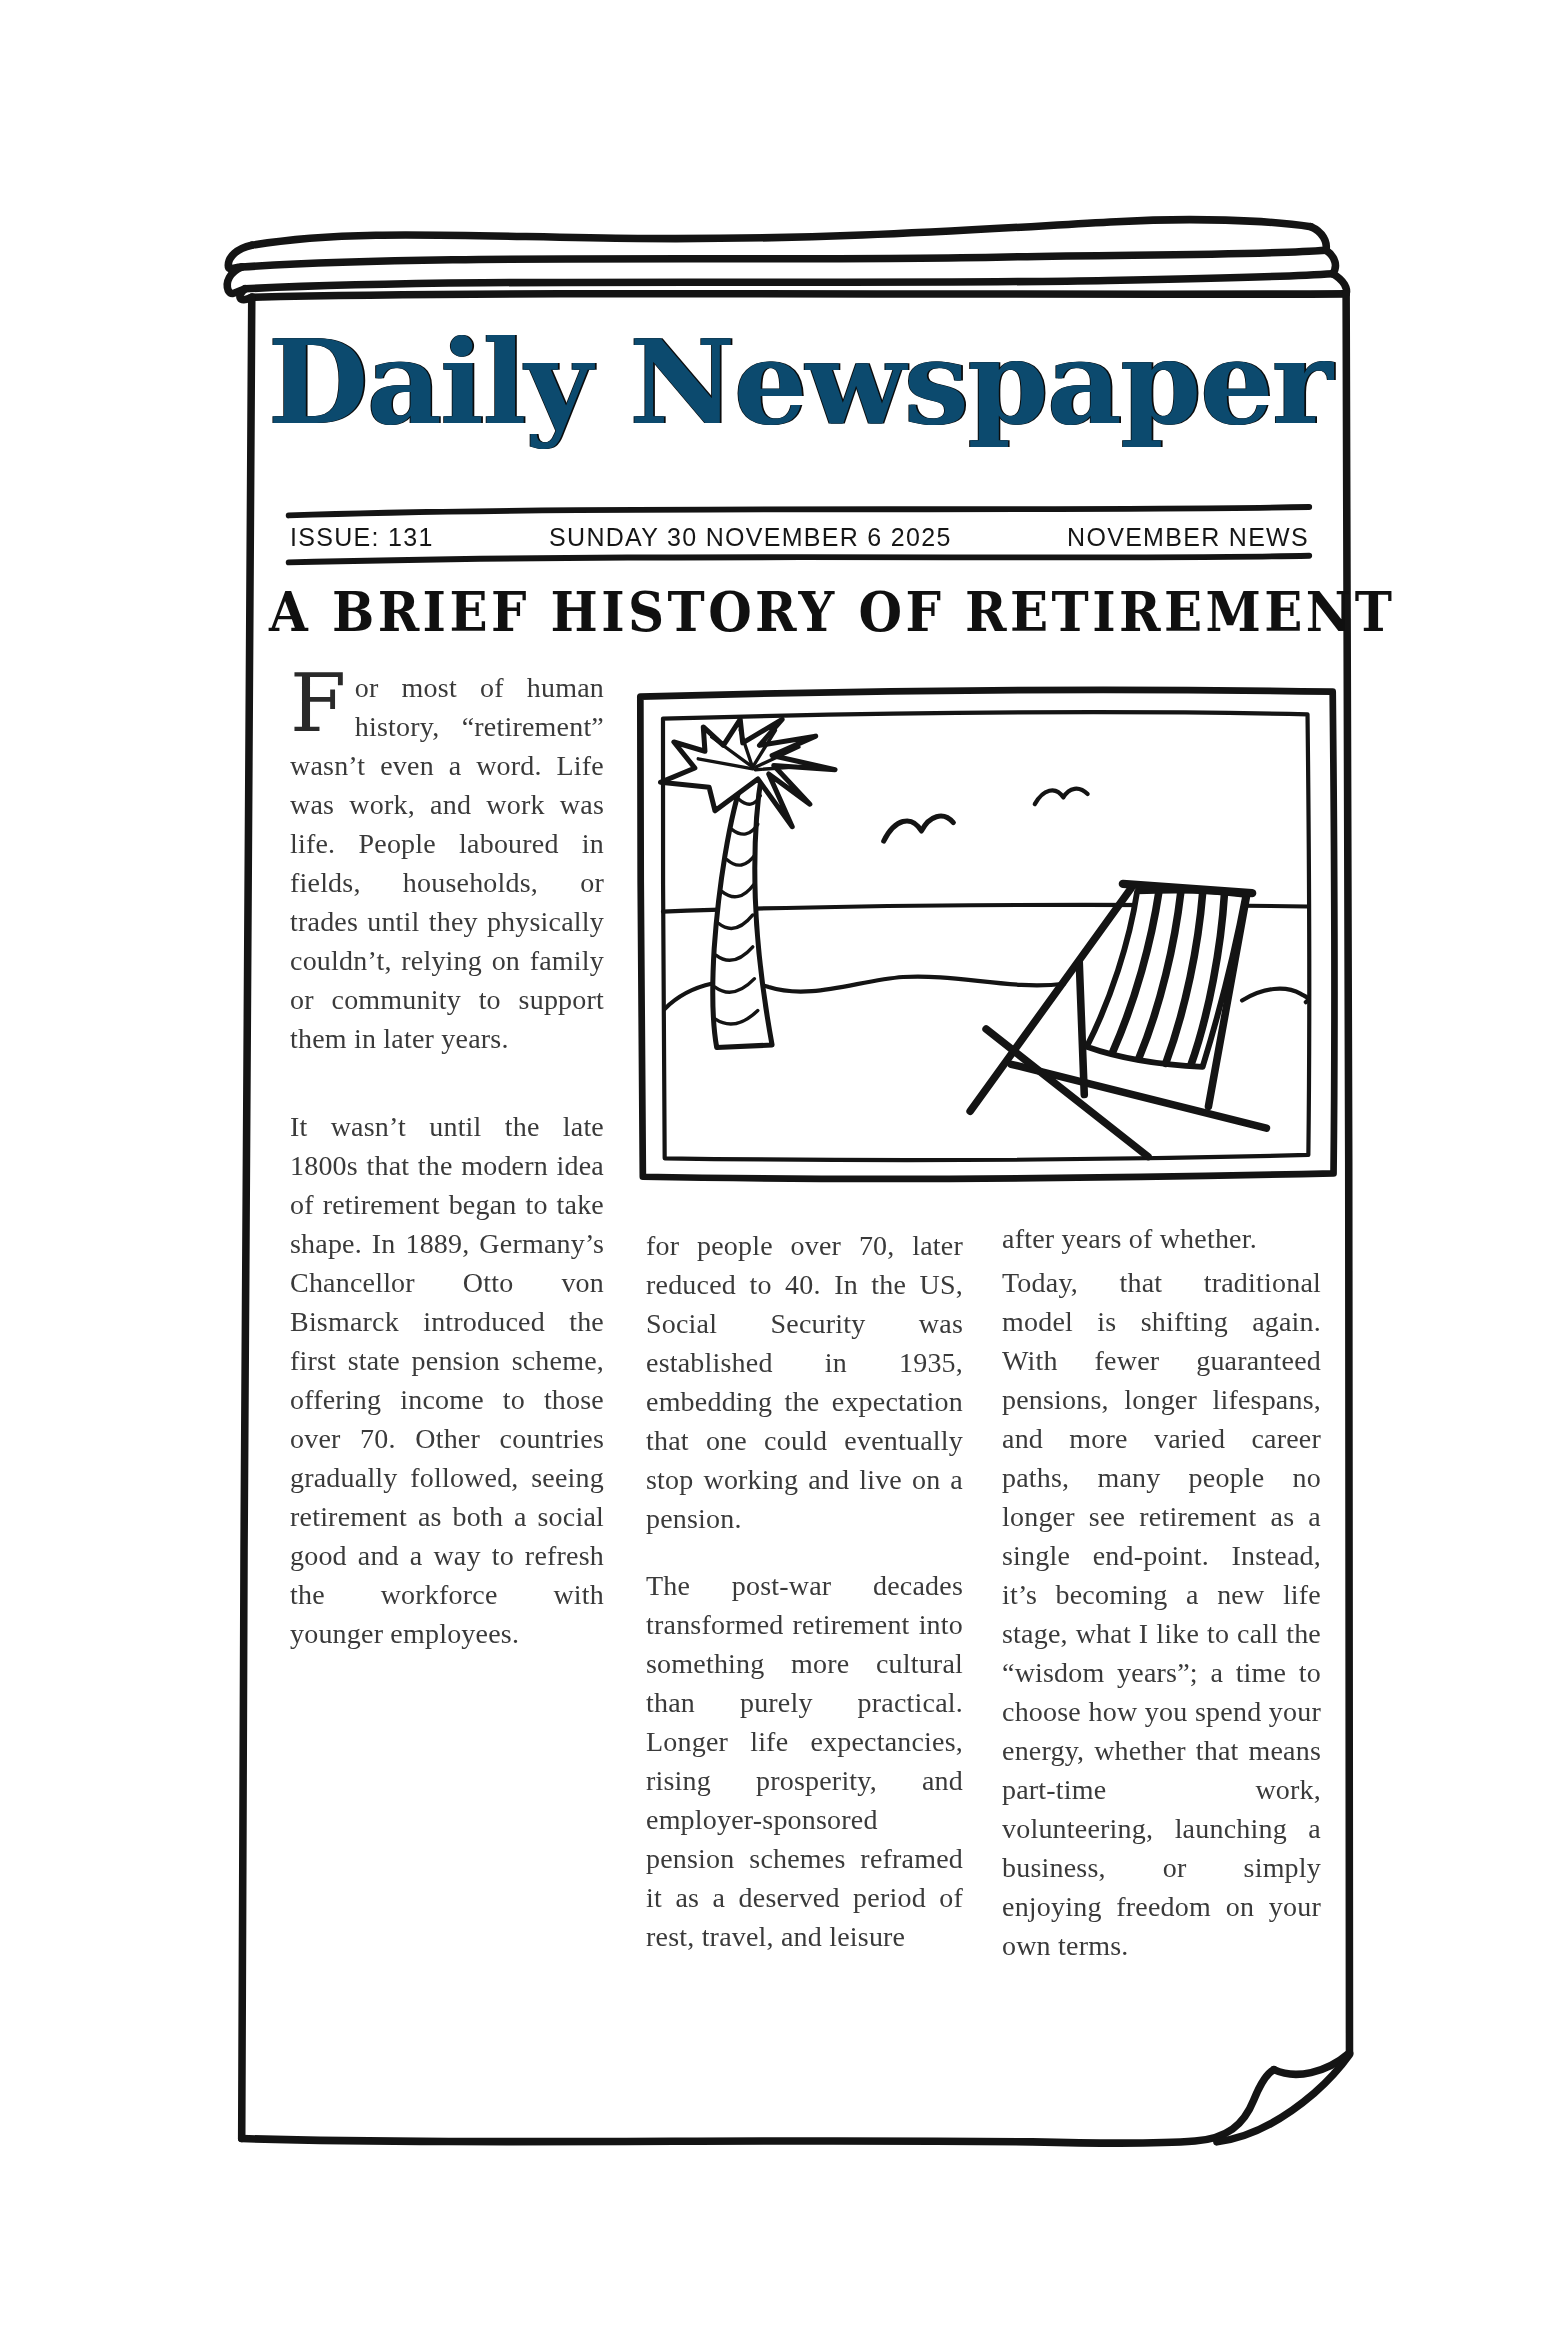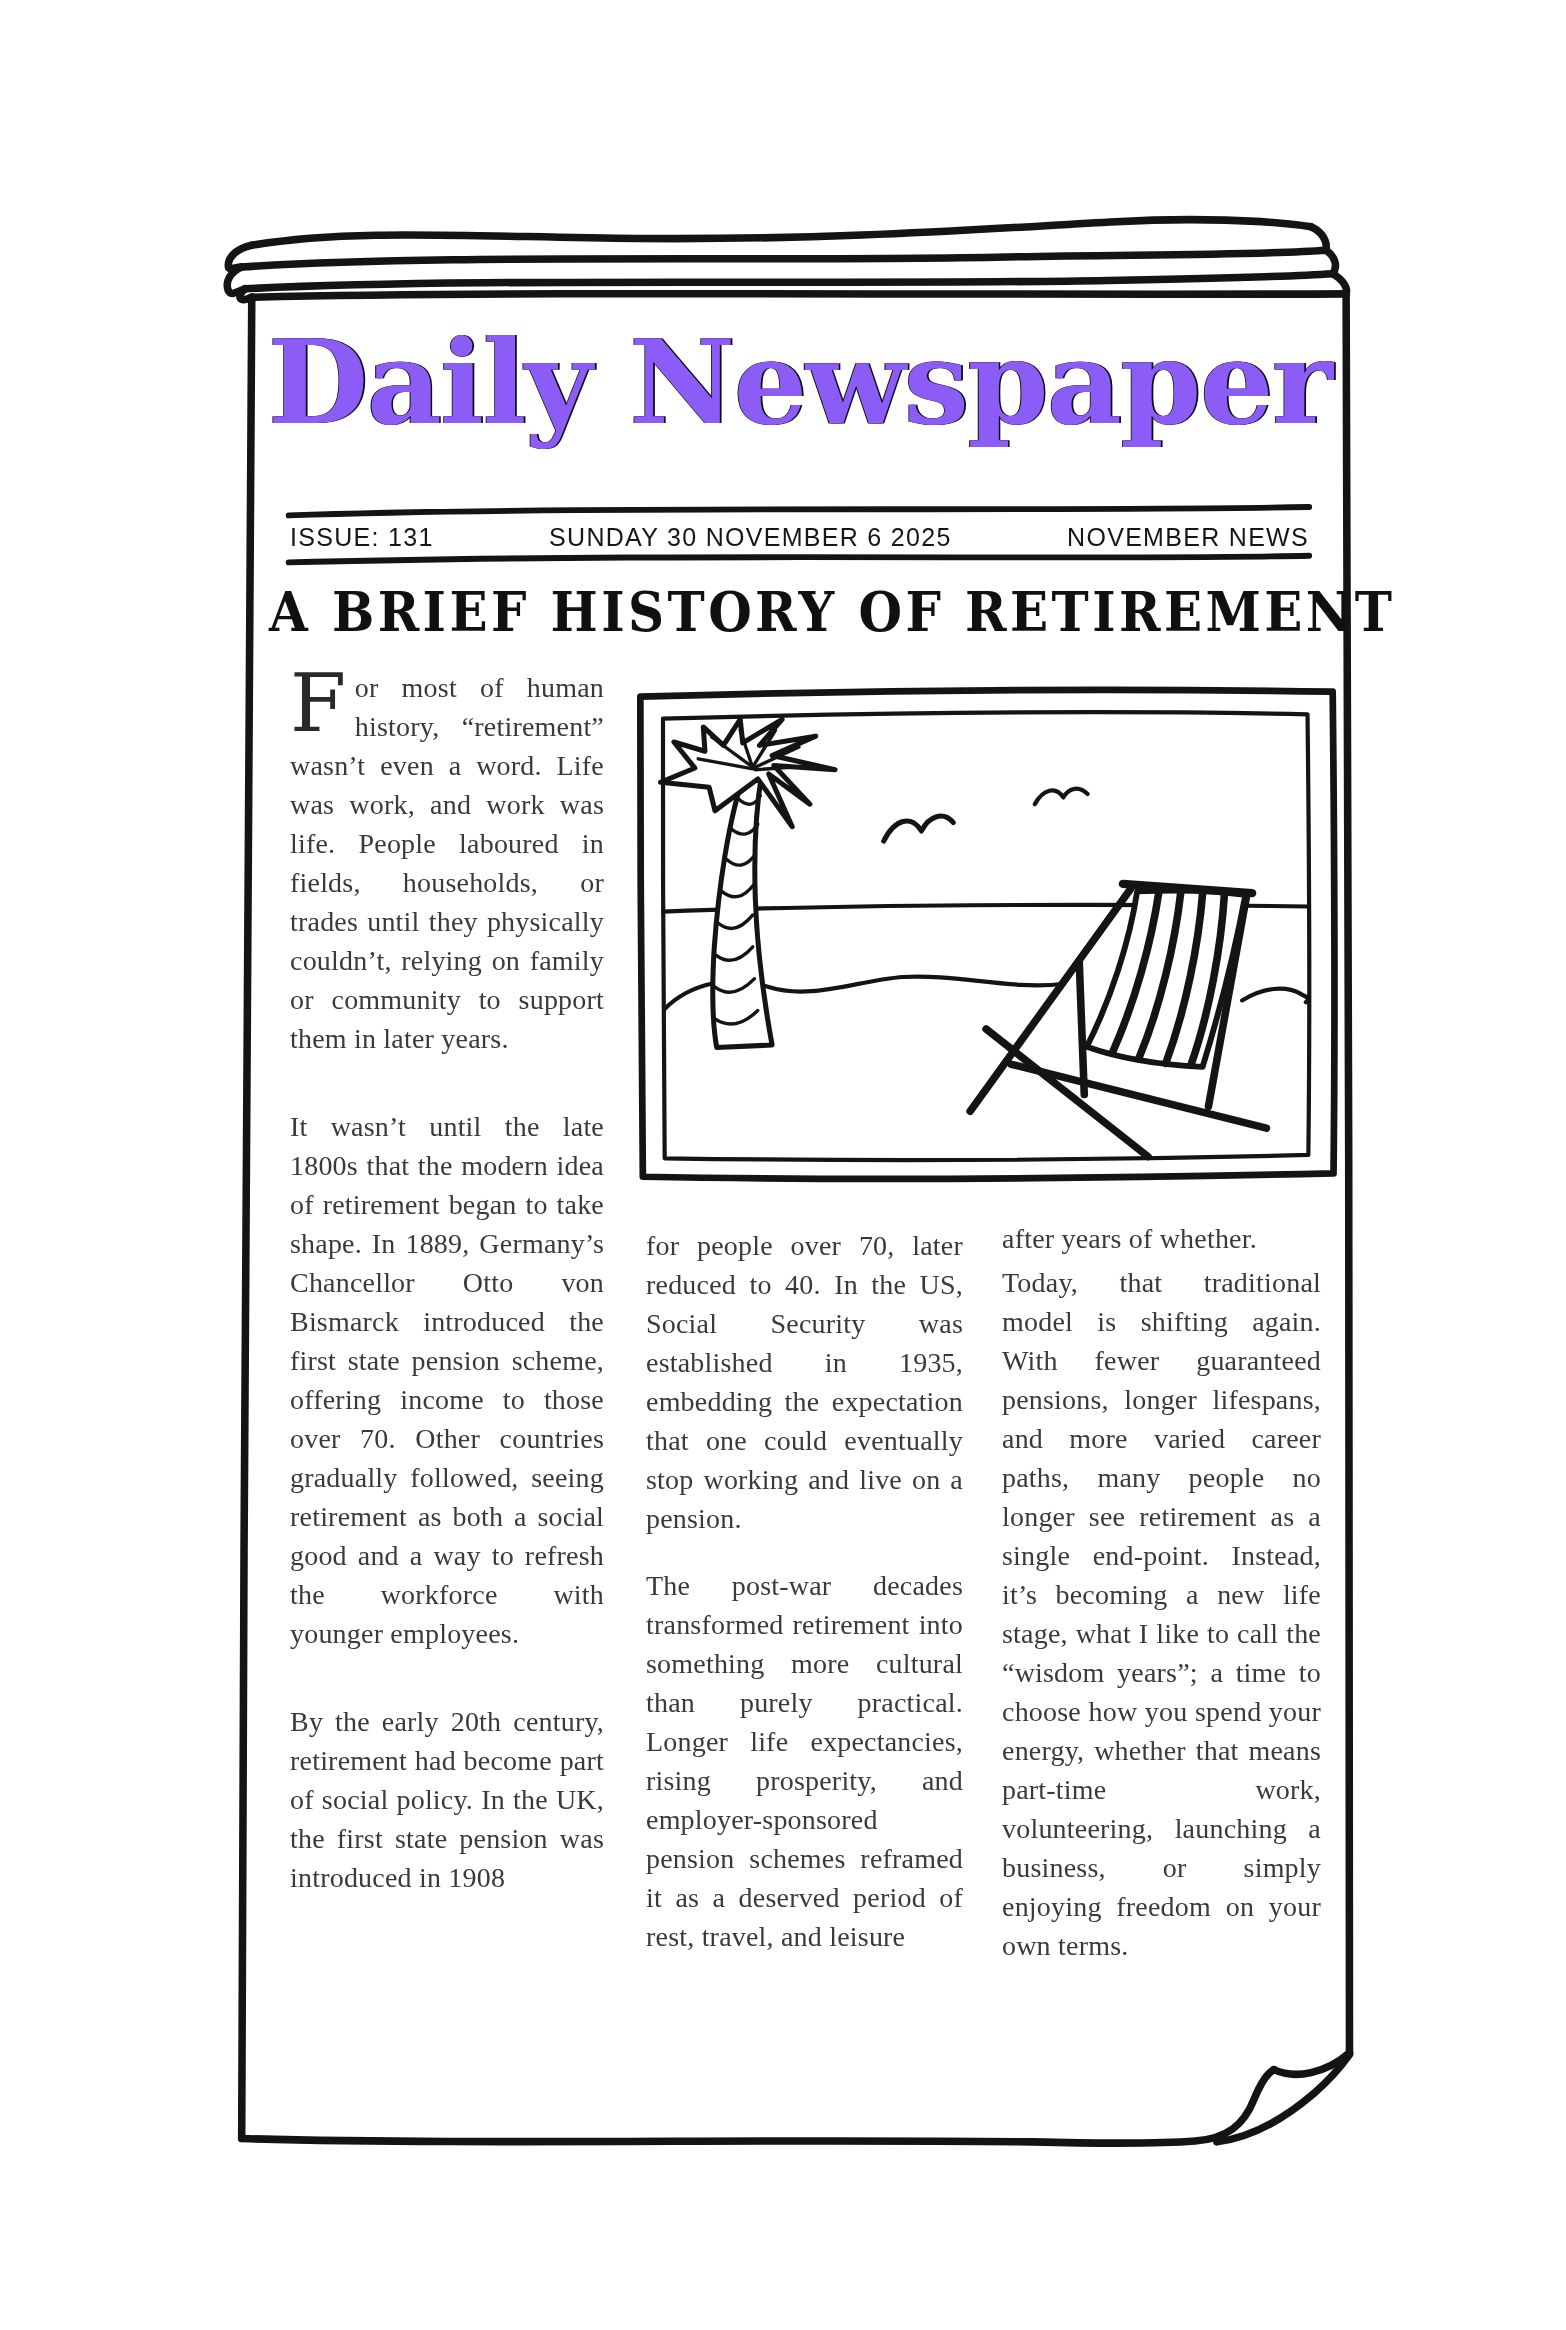--- a/index.html
+++ b/index.html
@@ -12,21 +12,21 @@
   }
   svg.chrome{position:absolute;left:0;top:0;z-index:1;pointer-events:none;}
   .txt{position:absolute;z-index:2;}
 
   .masthead{
     left:252px;top:324px;width:1095px;
     text-align:center;
     font-family:"DejaVu Serif",serif;
     font-weight:700;
     font-size:116px;line-height:1;
-    color:#8b5cf6;
+    color:#0c4a6e;
     letter-spacing:-1.7px;
     text-shadow:1.7px 0 0 #0b0b0b,-0.8px 0 0 #0b0b0b;
     white-space:nowrap;
   }
   .infobar{
     left:290px;top:519px;width:1019px;height:37px;
     display:flex;justify-content:space-between;align-items:center;
     font-family:Liberation Sans, sans-serif;
     font-size:25px;color:#161616;letter-spacing:1.3px;
   }
@@ -164,21 +164,20 @@
     <span>ISSUE: 131</span>
     <span>SUNDAY 30 NOVEMBER 6 2025</span>
     <span>NOVEMBER NEWS</span>
   </div>
 
   <div class="txt headline">A BRIEF HISTORY OF RETIREMENT</div>
 
   <div class="txt col" id="col1">
     <p><span class="dropcap">F</span><span>or most of human history, “retirement” wasn’t even a word. Life was work, and work was life. People laboured in fields, households, or trades until they physically couldn’t, relying on family or community to support them in later years.</span></p>
     <p>It wasn’t until the late 1800s that the modern idea of retirement began to take shape. In 1889, Germany’s Chancellor Otto von Bismarck introduced the first state pension scheme, offering income to those over 70. Other countries gradually followed, seeing retirement as both a social good and a way to refresh the workforce with younger employees.</p>
-    <p>By the early 20th century, retirement had become part of social policy. In the UK, the first state pension was introduced in 1908</p>
   </div>
 
   <div class="txt col" id="col2">
     <p>for people over 70, later reduced to 40. In the US, Social Security was established in 1935, embedding the expectation that one could eventually stop working and live on a pension.</p>
     <p>The post-war decades transformed retirement into something more cultural than purely practical. Longer life expectancies, rising prosperity, and employer-sponsored pension schemes reframed it as a deserved period of rest, travel, and leisure</p>
   </div>
 
   <div class="txt col" id="col3">
     <p>after years of whether.</p>
     <p>Today, that traditional model is shifting again. With fewer guaranteed pensions, longer lifespans, and more varied career paths, many people no longer see retirement as a single end-point. Instead, it’s becoming a new life stage, what I like to call the “wisdom years”; a time to choose how you spend your energy, whether that means part-time work, volunteering, launching a business, or simply enjoying freedom on your own terms.</p>

